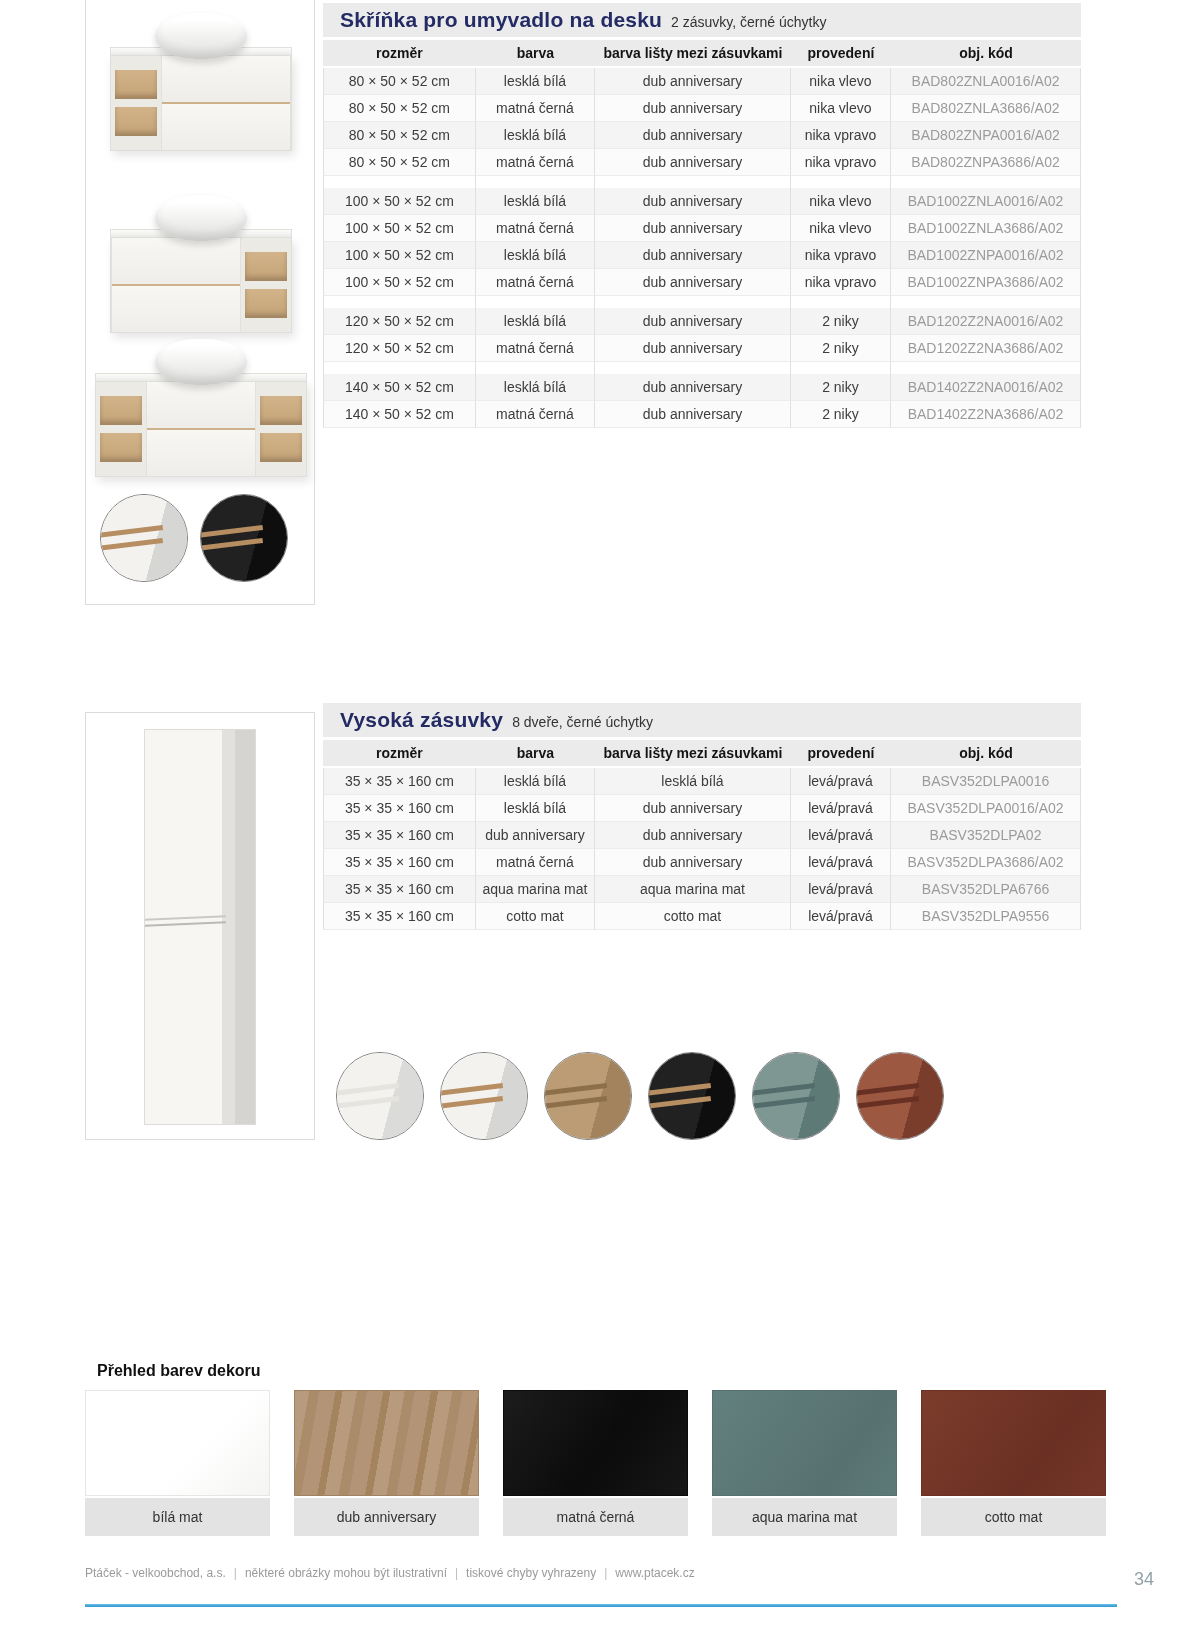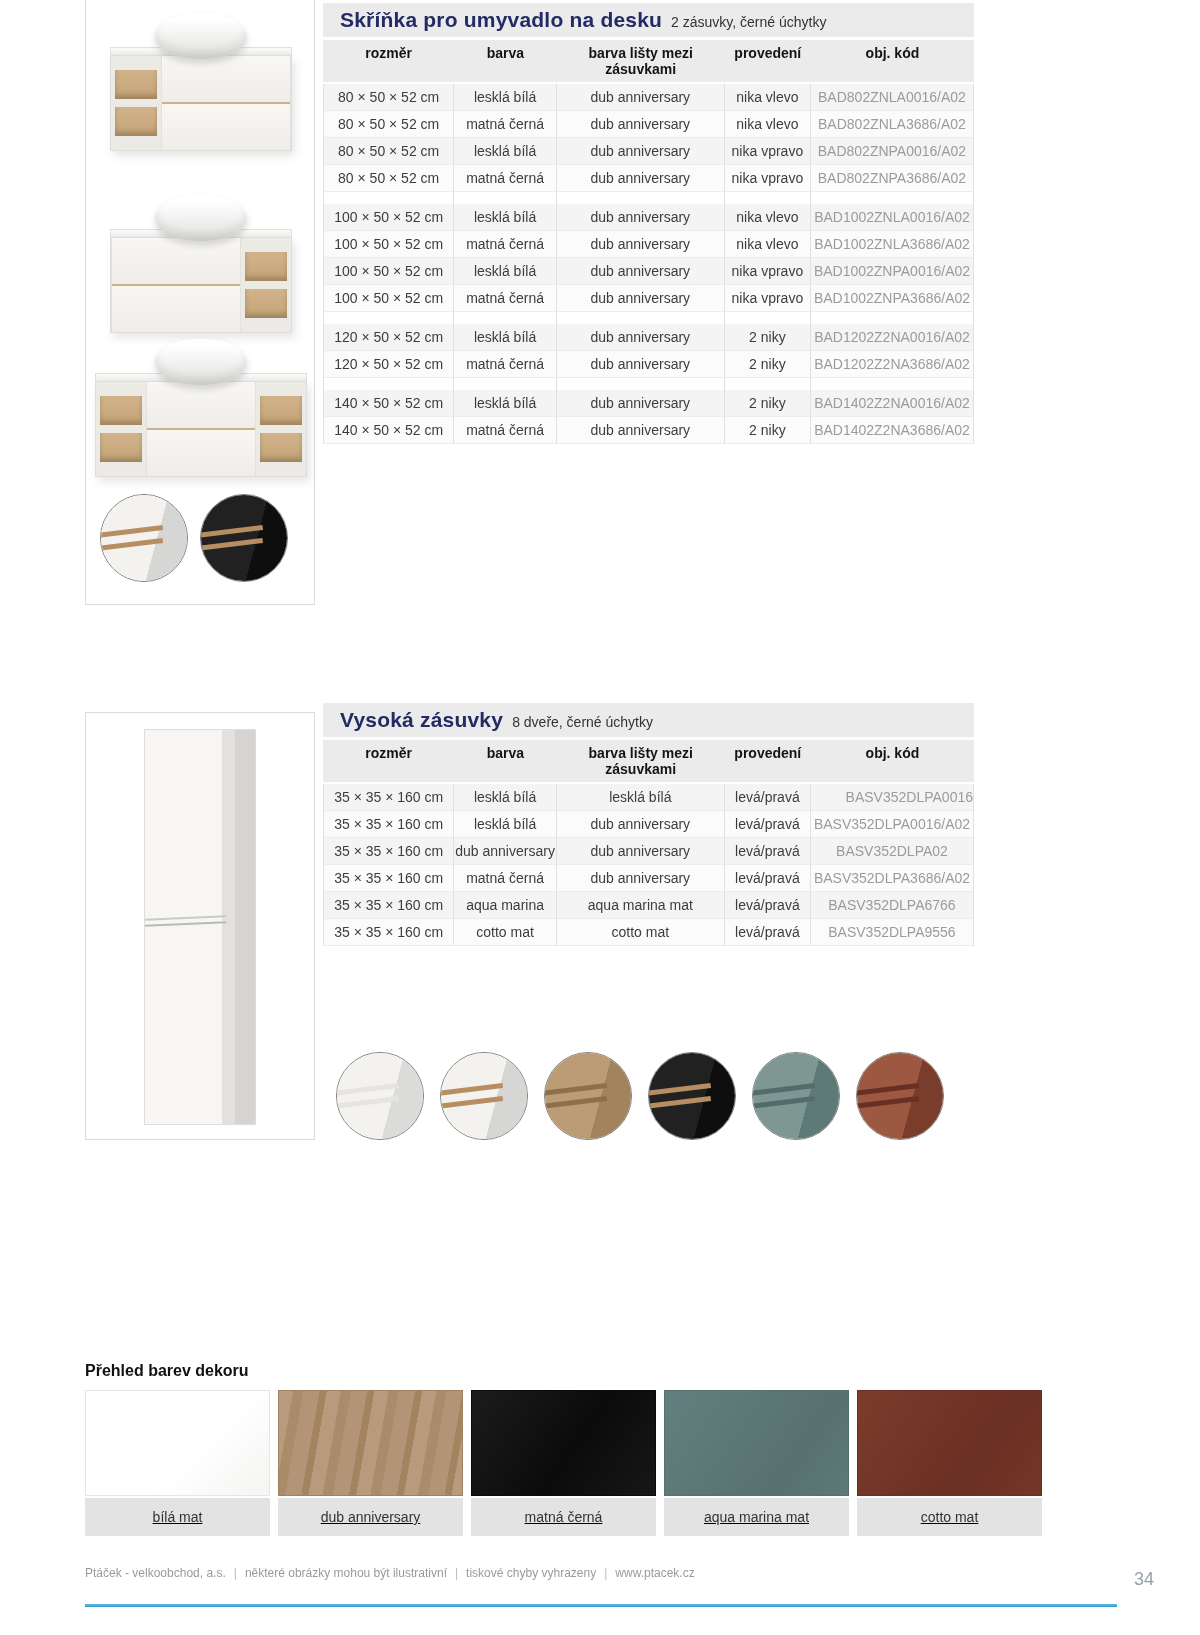--- a/index.html
+++ b/index.html
@@ -36,39 +36,39 @@
   .dcircle { width:88px; height:88px; border-radius:50%; border:1px solid #7e7e7e; position:relative; overflow:hidden; flex:0 0 auto; }
   .dcircle .face { position:absolute; inset:0; }
   .dcircle .bar { position:absolute; left:-6%; width:78%; height:5px; transform:rotate(-7deg); }
   .dcircle .bar.b1 { top:40%; }
   .dcircle .bar.b2 { top:55%; }
   .box1 .dc-white { position:absolute; left:14px; top:495px; }
   .box1 .dc-black { position:absolute; left:114px; top:495px; }
   .circles-row { position:absolute; left:336px; top:1052px; display:flex; gap:16px; }
 
   
-  .table-block { position:absolute; left:323px; width:651px; }
+  .table-block { position:absolute; left:323px; width:758px; }
   .t1 { top:3px; } .t2 { top:703px; }
   .title-bar { background:#ebebeb; padding:5px 10px 5px 17px; margin-bottom:3px; }
   .tb-title { color:#232a64; font-weight:bold; font-size:21px; letter-spacing:.2px; }
   .tb-sub { color:#333333; font-size:14px; margin-left:9px; }
   .thead { display:flex; background:#ebebeb; margin-bottom:2px; }
   .th { font-weight:bold; font-size:14px; color:#141414; text-align:center; padding:5px 0; }
   .row { display:flex; }
   .cell { height:27px; line-height:27px; font-size:14px; color:#3d3d3d; text-align:center;
           border-right:1px solid #e0e0e0; border-bottom:1px solid #ececec; }
   .cell:first-child { border-left:1px solid #e0e0e0; }
   .row.odd .cell { background:#f4f4f4; }
   .row.even .cell { background:#fbfbfb; }
   .row.gap .cell { height:12px; background:#ffffff; border-bottom:none; }
   .cell.code { color:#9b9b9b; }
 
   
-  .decor-heading { position:absolute; left:85px; top:1362px; font-size:16px; font-weight:bold; color:#111111; }
-  .swatch-row { position:absolute; left:85px; top:1390px; display:flex; gap:8px;text-decoration:underline; }
+  .decor-heading { position:absolute; left:97px; top:1362px; font-size:16px; font-weight:bold; color:#111111; }
+  .swatch-row { position:absolute; left:85px; top:1390px; display:flex; gap:24px; }
   .swatch { width:185px; }
   .chip { height:106px; border:1px solid #e6e6e4; }
   .chip-white { background:linear-gradient(135deg,#ffffff 60%,#f4f4f2); }
   .chip-dub   { background:repeating-linear-gradient(100deg,#b89b7d 0 14px,#aa8c6b 14px 24px,#b39476 24px 40px,#a3845f 40px 47px); border-color:#9f8262; }
   .chip-black { background:linear-gradient(125deg,#1c1c1c,#0b0b0b 55%,#171717); border-color:#0b0b0b; }
   .chip-aqua  { background:linear-gradient(125deg,#62807f,#57716f 70%,#5d7a78); border-color:#57716f; }
   .chip-cotto { background:linear-gradient(125deg,#7c3c2b,#6a3023 65%,#743627); border-color:#6a3023; }
   .slabel { margin-top:2px; height:38px; line-height:38px; background:#e3e3e3; text-align:center; font-size:14px; color:#333333; }
 
   
@@ -282,21 +282,21 @@
         <div class="th" style="width: 205px;">barva lišty mezi zásuvkami</div>
         <div class="th" style="width: 105px;">provedení</div>
         <div class="th" style="width: 199px;">obj. kód</div>
       </div>
     <div class="tbody">
         <div class="row odd">
           <div class="cell" style="width: 160px;">35 × 35 × 160 cm</div>
           <div class="cell" style="width: 125px;">lesklá bílá</div>
           <div class="cell" style="width: 205px;">lesklá bílá</div>
           <div class="cell" style="width: 105px;">levá/pravá</div>
-          <div class="cell code" style="width: 199px; text-align: right;">BASV352DLPA0016</div>
+          <div class="cell code" style="width: 199px;">BASV352DLPA0016</div>
         </div>
         <div class="row even">
           <div class="cell" style="width: 160px;">35 × 35 × 160 cm</div>
           <div class="cell" style="width: 125px;">lesklá bílá</div>
           <div class="cell" style="width: 205px;">dub anniversary</div>
           <div class="cell" style="width: 105px;">levá/pravá</div>
           <div class="cell code" style="width: 199px;">BASV352DLPA0016/A02</div>
         </div>
         <div class="row odd">
           <div class="cell" style="width: 160px;">35 × 35 × 160 cm</div>

